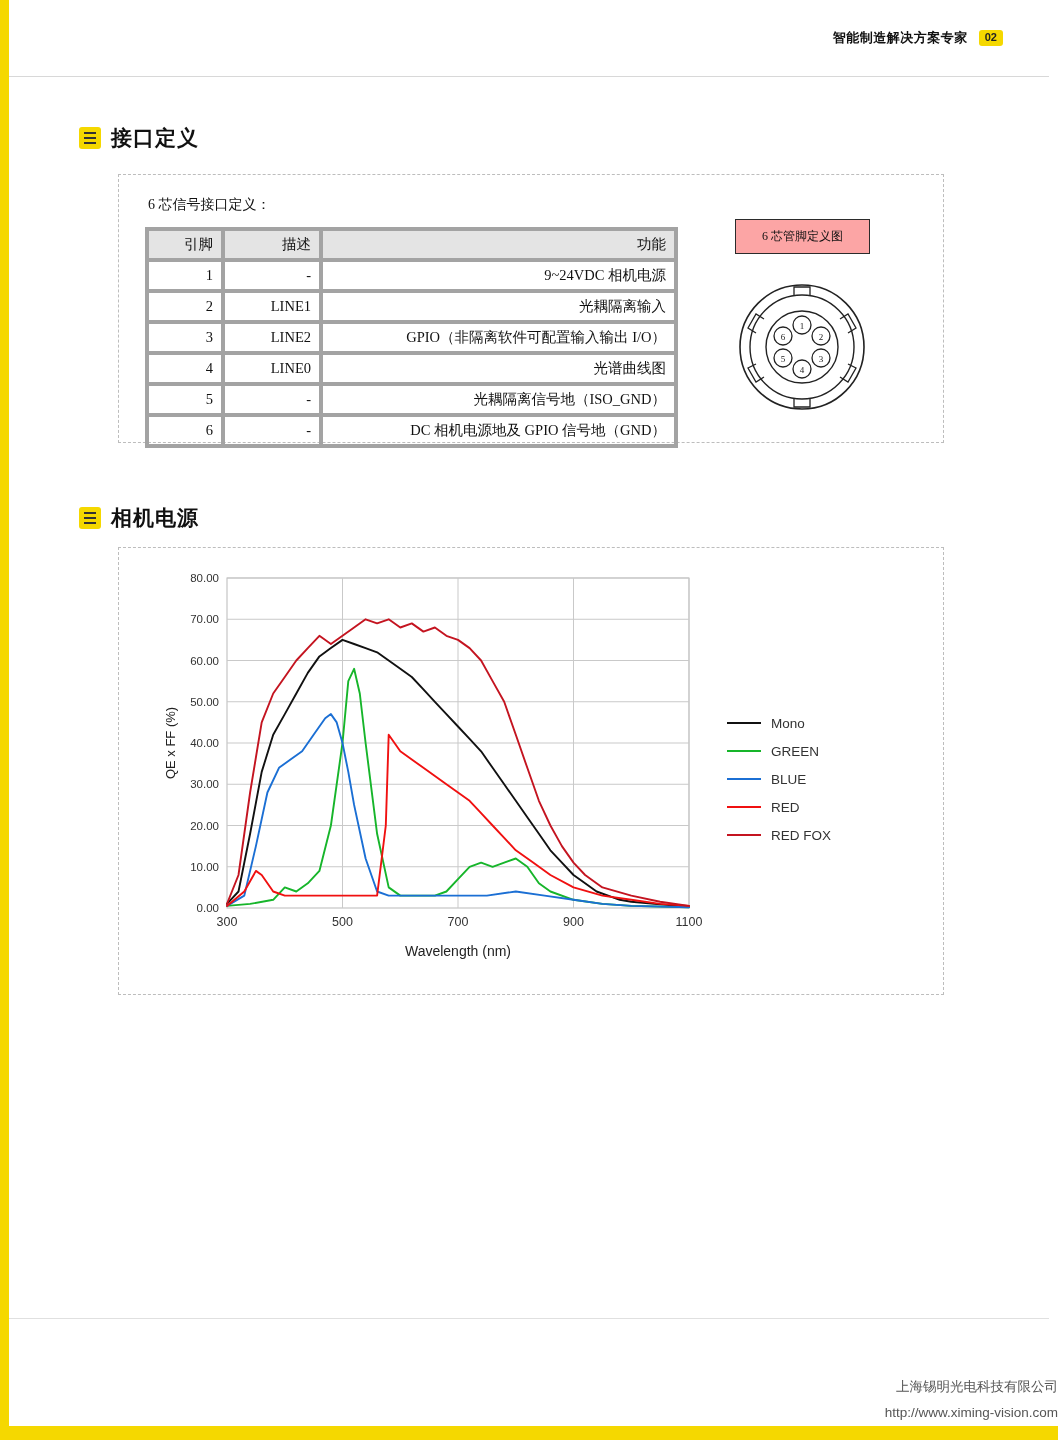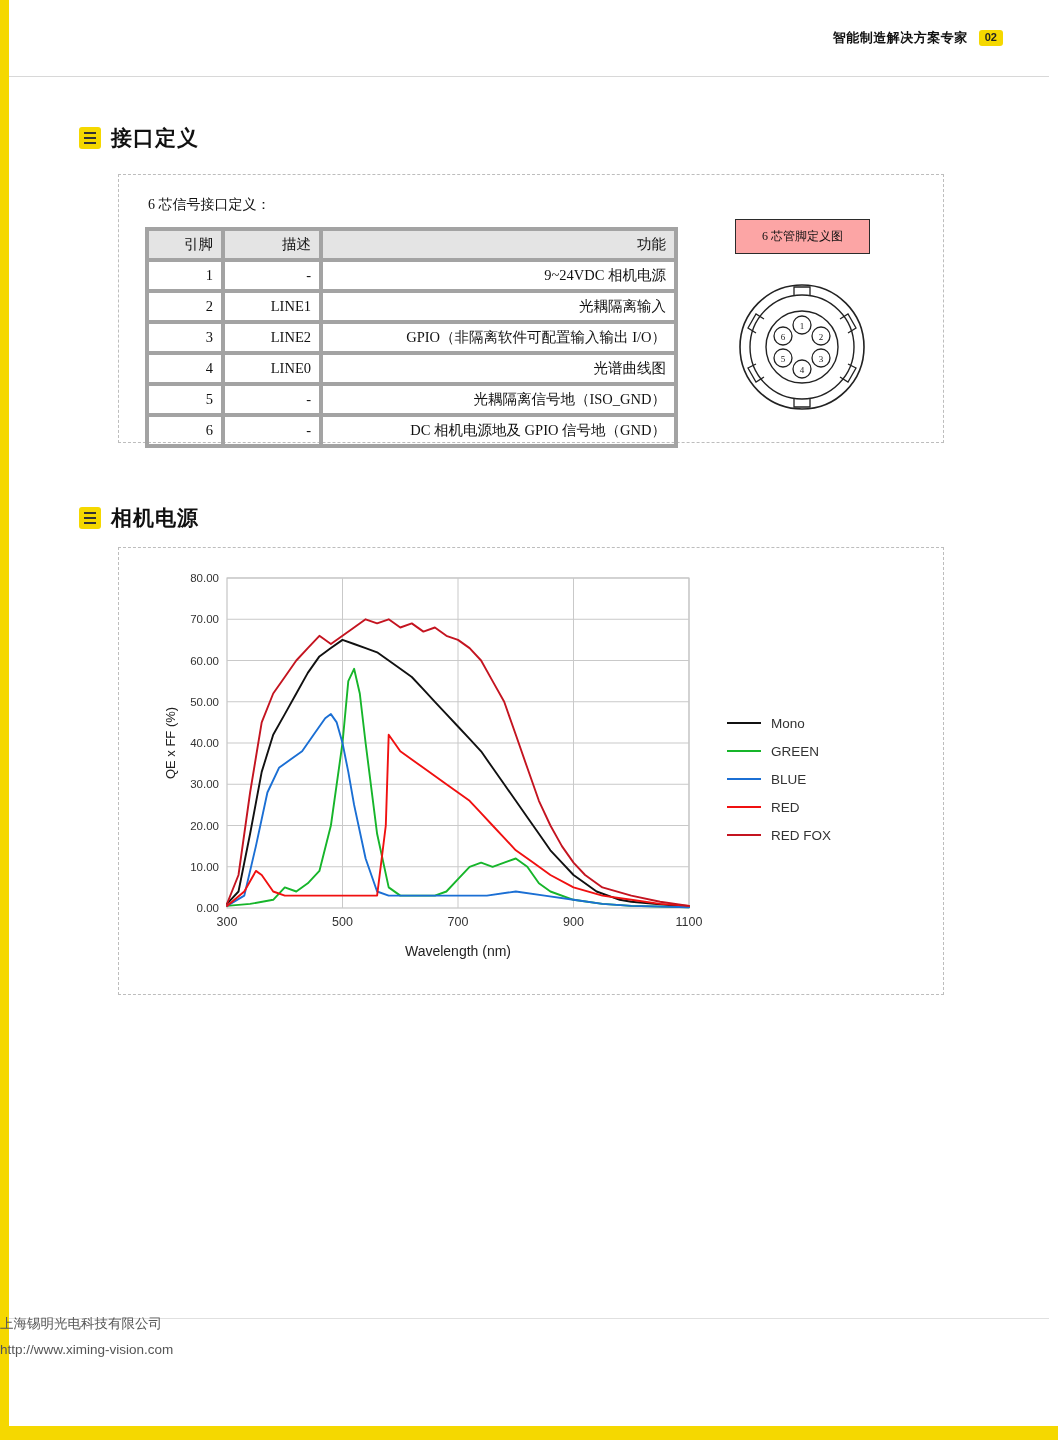--- a/index.html
+++ b/index.html
@@ -174,23 +174,23 @@
     position: absolute;
     left: 732px; top: 272px;
   }
 
   
   .chart-panel { left: 118px; top: 547px; width: 824px; height: 446px; }
   .chart-svg { position: absolute; left: 0; top: 0; }
 
   .footer {
     position: absolute;
-    left: 0; top: 1311px;
+    left: 0; top: 1374px;
     width: 1058px;
-    text-align: left;
+    text-align: right;
     color: #555;
     font-size: 13.5px;
     line-height: 1.9;
   }
   .footer-rule {
     position: absolute;
     left: 9px; top: 1318px;
     width: 1040px; height: 1px;
     background: #e0e0e0;
   }

